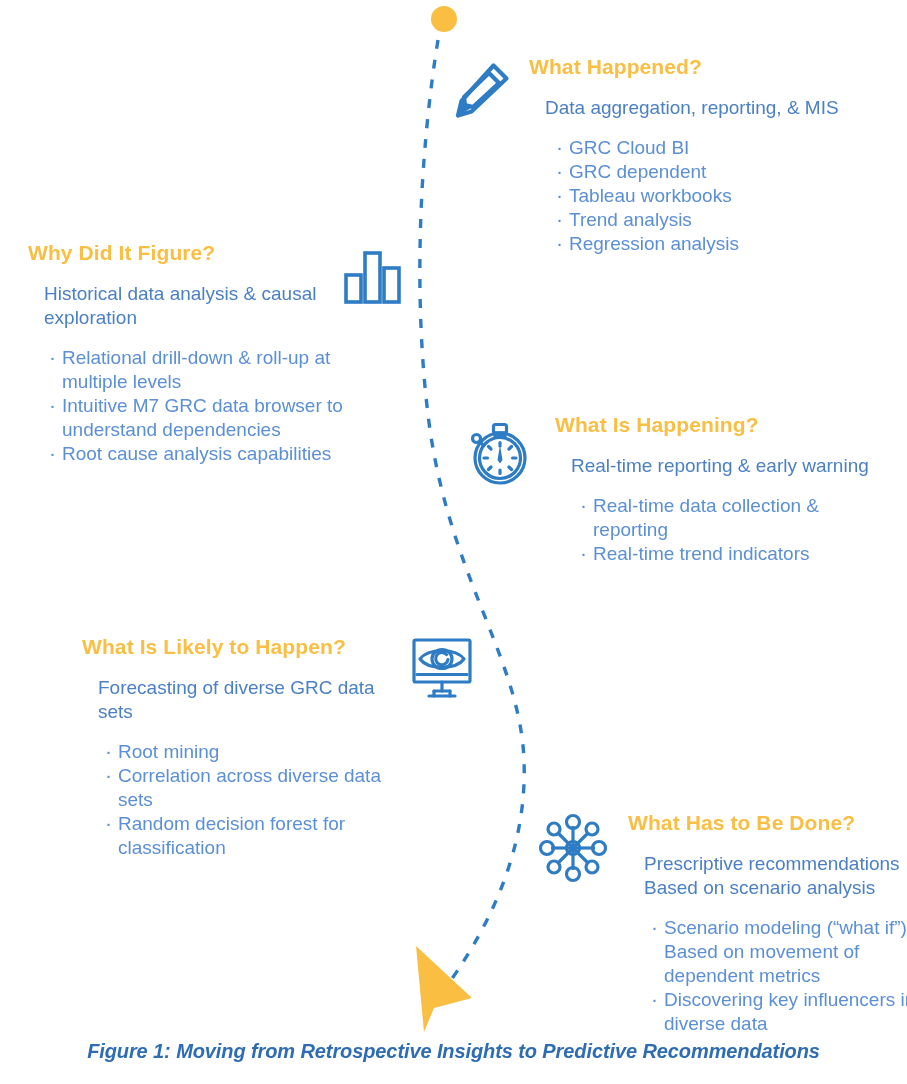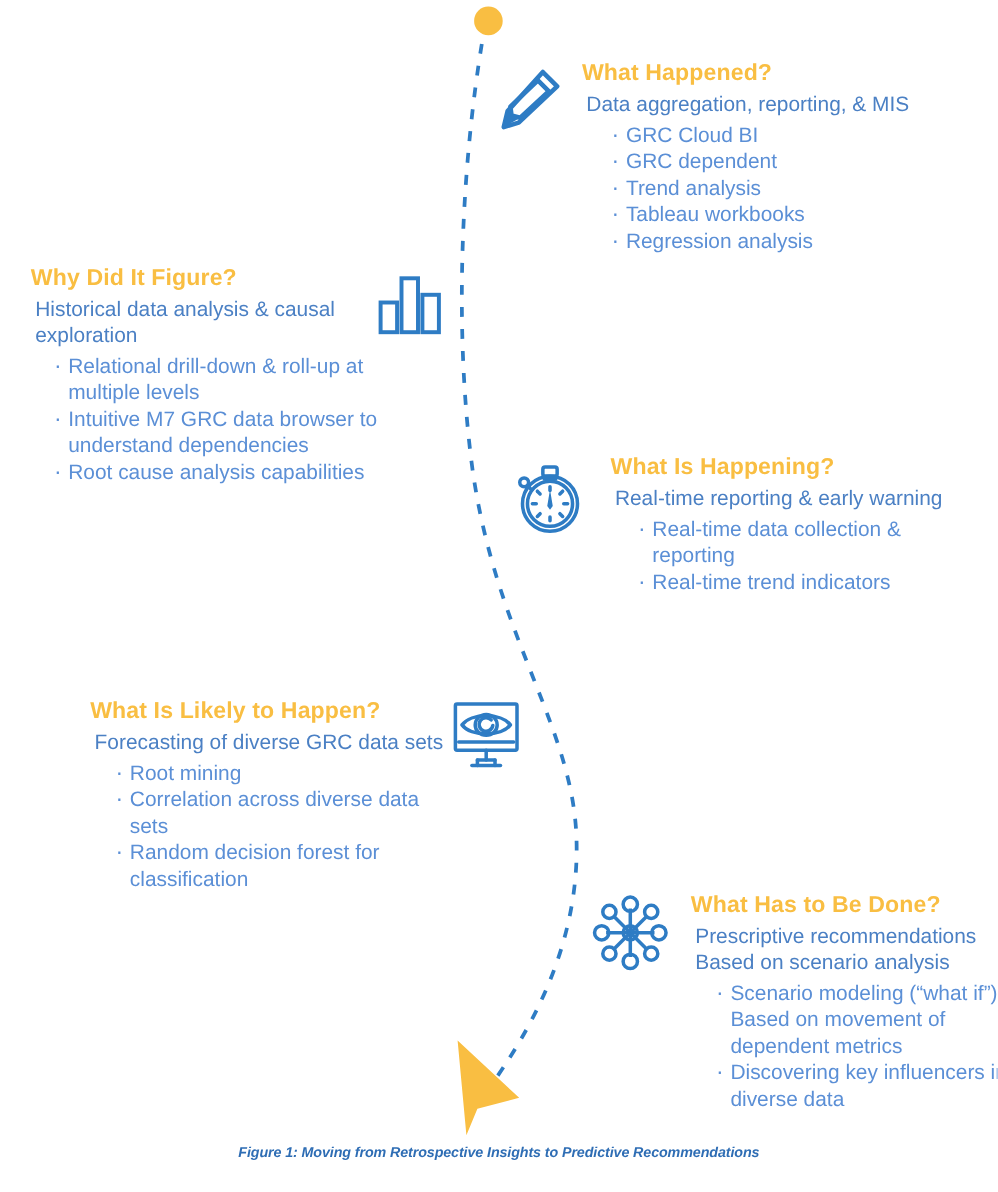--- a/index.html
+++ b/index.html
@@ -42,21 +42,21 @@
     font-size: 21px;
     line-height: 26px;
     letter-spacing: 0.1px;
     margin: 0 0 1px 0;
     white-space: nowrap;
   }
   .stage-lead {
     color: #4B80C4;
     font-size: 19px;
     line-height: 24px;
-    margin: 4px;
+    margin: 16px;
   }
   .bullets {
     list-style: none;
     margin: 1px;
     padding: 0 0 0 26px;
   }
   .bullets li {
     color: #5B8FD6;
     font-size: 19px;
     line-height: 24px;
@@ -78,21 +78,21 @@
   
   #caption {
     position: absolute;
     left: 0;
     top: 1040px;
     width: 907px;
     text-align: center;
     color: #2E6DB4;
     font-weight: bold;
     font-style: italic;
-    font-size: 13px;
+    font-size: 20px;
     letter-spacing: -0.1px;
   }
 </style>
 </head>
 <body>
 
 <div id="canvas">
 
   <svg id="flow-layer" viewBox="0 0 907 1084" width="907" height="1084">
 
@@ -116,22 +116,22 @@
         </g>
         <path d="M 9 56.5 L 12.5 42 L 16 46 L 24 48 Z" fill="#2E7CC4"></path>
       </svg>
     </div>
     <div class="stage-text" style="left:80px; top:0; width:380px;">
       <div class="stage-title">What Happened?</div>
       <div class="stage-lead">Data aggregation, reporting, &amp; MIS</div>
       <ul class="bullets">
         <li>GRC Cloud BI</li>
         <li>GRC dependent</li>
+        <li>Tableau workbooks</li>
         <li>Trend analysis</li>
-        <li>Tableau workbooks</li>
         <li>Regression analysis</li>
       </ul>
     </div>
   </div>
 
   <div class="stage align-right" style="left:28px; top:240px;">
 
     <div class="stage-icon" style="left:313px; top:4px;">
       <svg width="64" height="64" viewBox="0 0 64 64">
         <g stroke="#2E7CC4" stroke-width="3.6" fill="none">

